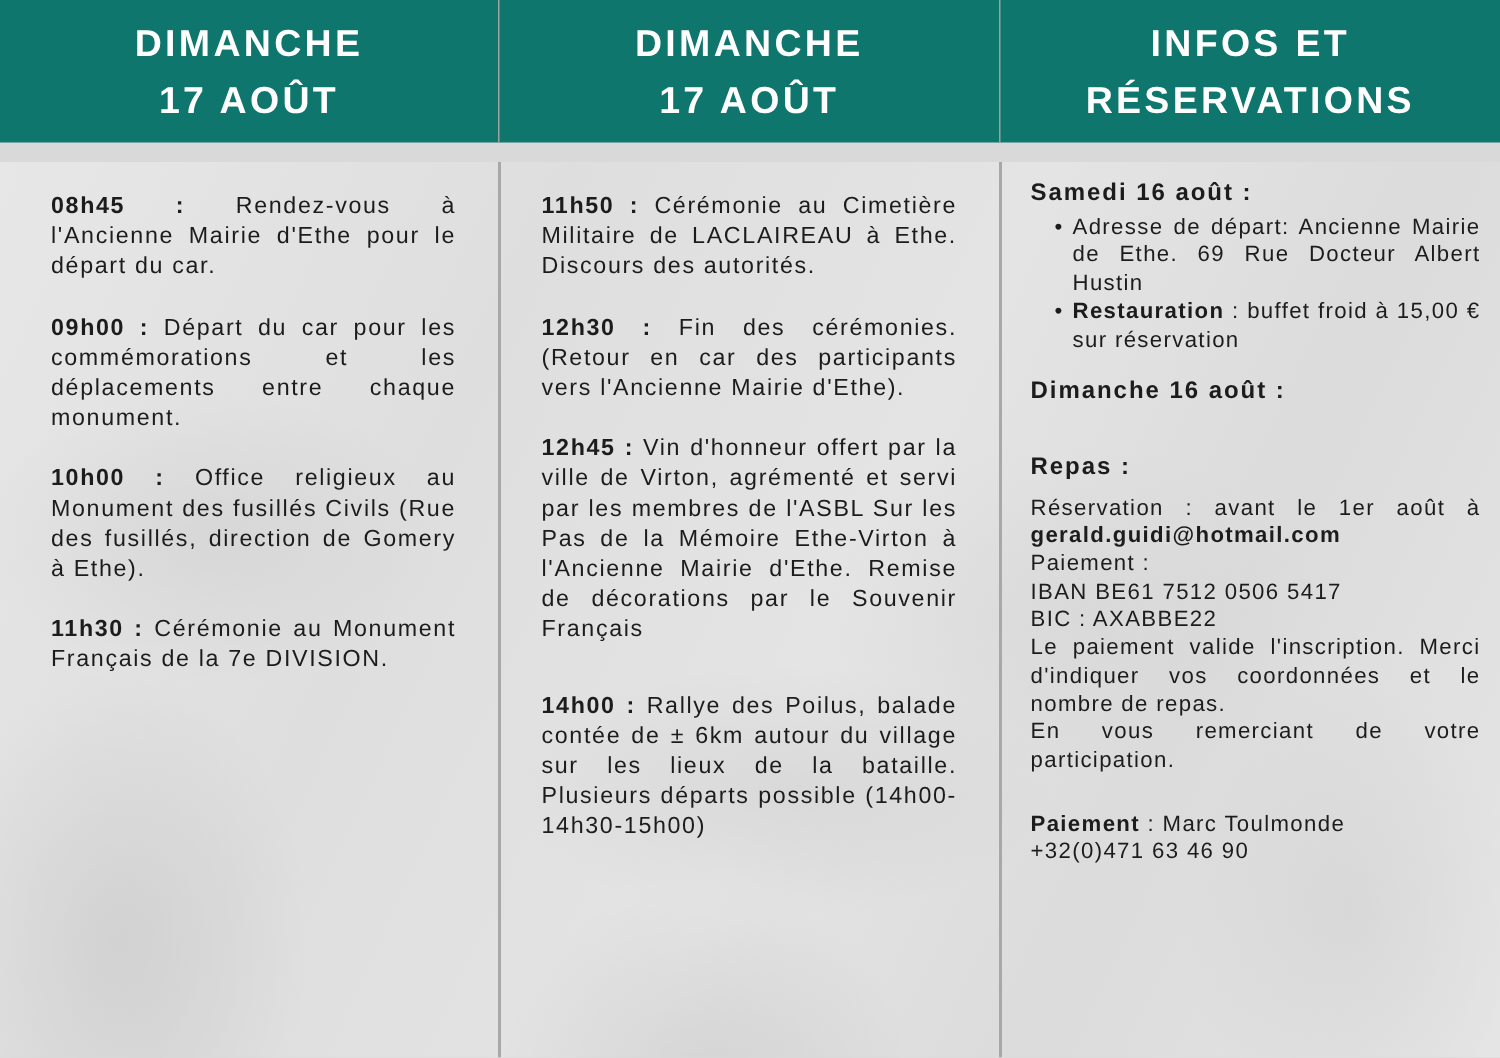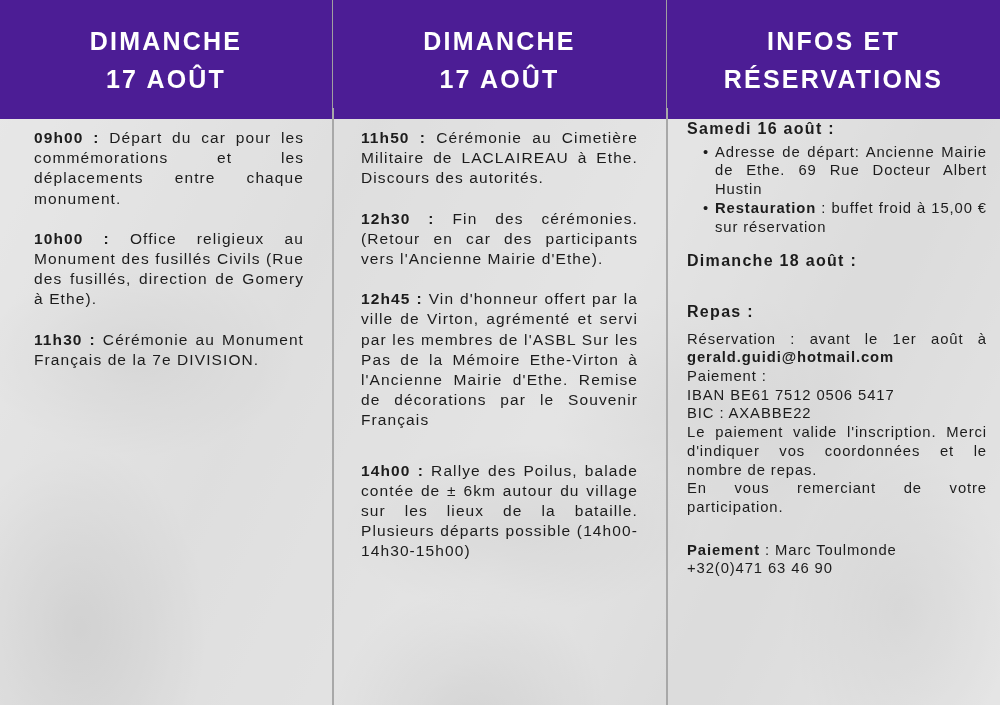--- a/index.html
+++ b/index.html
@@ -18,22 +18,22 @@
       radial-gradient(ellipse 180px 260px at 80px 520px, rgba(120,120,120,0.35), transparent 70%),
       radial-gradient(ellipse 260px 120px at 520px 420px, rgba(140,140,140,0.30), transparent 70%),
       radial-gradient(ellipse 200px 200px at 470px 620px, rgba(120,120,120,0.35), transparent 70%),
       radial-gradient(ellipse 160px 220px at 900px 500px, rgba(150,150,150,0.30), transparent 70%),
       radial-gradient(ellipse 240px 160px at 720px 300px, rgba(160,160,160,0.25), transparent 70%),
       linear-gradient(115deg, #e2e2e2 0%, #cfcfcf 30%, #dcdcdc 55%, #c9c9c9 75%, #dedede 100%);
   }
   .veil { position: absolute; left: 0; top: 108px; width: 1000px; height: 597px; background: rgba(235,235,235,0.55); }
 
   .header {
-    position: absolute; left: 0; top: 0; width: 1000px; height: 119px;
-    background: #4c1d95;
+    position: absolute; left: 0; top: 0; width: 1000px; height: 95px;
+    background: #0f766e;
     display: flex;
   }
   .hcol {
     flex: 1 1 0; display: flex; align-items: center; justify-content: center;
     text-align: center; color: #ffffff; font-weight: bold;
     font-size: 25px; letter-spacing: 2.2px; line-height: 38px;
   }
   .hcol.c1 { width: 333px; flex: none; border-right: 1px solid #a0a0a0; }
   .hcol.c2 { width: 334px; flex: none; border-right: 1px solid #a0a0a0; }
   .hcol.c3 { width: 333px; flex: none; }
@@ -86,20 +86,21 @@
       <span class="line">INFOS ET</span>
       <span class="line">RÉSERVATIONS</span>
     </div>
   </div>
 </div>
 
 <div class="divider" style="left:332px"></div>
 <div class="divider" style="left:666px"></div>
 
 <div class="col col1">
+  <p class="entry"><span class="time">08h45 :</span><span> Rendez-vous à l'Ancienne Mairie d'Ethe pour le départ du car.</span></p>
   <p class="entry"><span class="time">09h00 :</span><span> Départ du car pour les commémorations et les déplacements entre chaque monument.</span></p>
   <p class="entry"><span class="time">10h00 :</span><span> Office religieux au Monument des fusillés Civils (Rue des fusillés, direction de Gomery à Ethe).</span></p>
   <p class="entry"><span class="time">11h30 :</span><span> Cérémonie au Monument Français de la 7e DIVISION.</span></p>
 </div>
 
 <div class="col col2">
   <p class="entry"><span class="time">11h50 :</span><span> Cérémonie au Cimetière Militaire de LACLAIREAU à Ethe. Discours des autorités.</span></p>
   <p class="entry"><span class="time">12h30 :</span><span> Fin des cérémonies. (Retour en car des participants vers l'Ancienne Mairie d'Ethe).</span></p>
   <p class="entry" style="margin-bottom:30px"><span class="time">12h45 :</span><span> Vin d'honneur offert par la ville de Virton, agrémenté et servi par les membres de l'ASBL Sur les Pas de la Mémoire Ethe-Virton à l'Ancienne Mairie d'Ethe. Remise de décorations par le Souvenir Français</span></p>
   <p class="entry"><span class="time">14h00 :</span><span> Rallye des Poilus, balade contée de ± 6km autour du village sur les lieux de la bataille. Plusieurs départs possible (14h00-14h30-15h00)</span></p>
@@ -108,21 +109,21 @@
 <div class="col col3">
   <div class="sec">
     <div class="sec-title">Samedi 16 août :</div>
     <ul class="bullets">
       <li><span>Adresse de départ: Ancienne Mairie de Ethe. 69 Rue Docteur Albert Hustin</span></li>
       <li><span class="b">Restauration</span><span> : buffet froid à 15,00 € sur réservation</span></li>
     </ul>
   </div>
 
   <div class="sec">
-    <div class="sec-title">Dimanche 18 août :</div>
+    <div class="sec-title">Dimanche 16 août :</div>
   </div>
 
   <div class="sec" style="margin-top:32px">
     <div class="sec-title" style="margin-bottom:8px">Repas :</div>
     <p><span>Réservation : avant le 1er août à</span> <span class="email">gerald.guidi@hotmail.com</span></p>
     <span class="line">Paiement :</span>
     <span class="line">IBAN BE61 7512 0506 5417</span>
     <span class="line">BIC : AXABBE22</span>
     <p>Le paiement valide l'inscription. Merci d'indiquer vos coordonnées et le nombre de repas.</p>
     <p>En vous remerciant de votre participation.</p>

